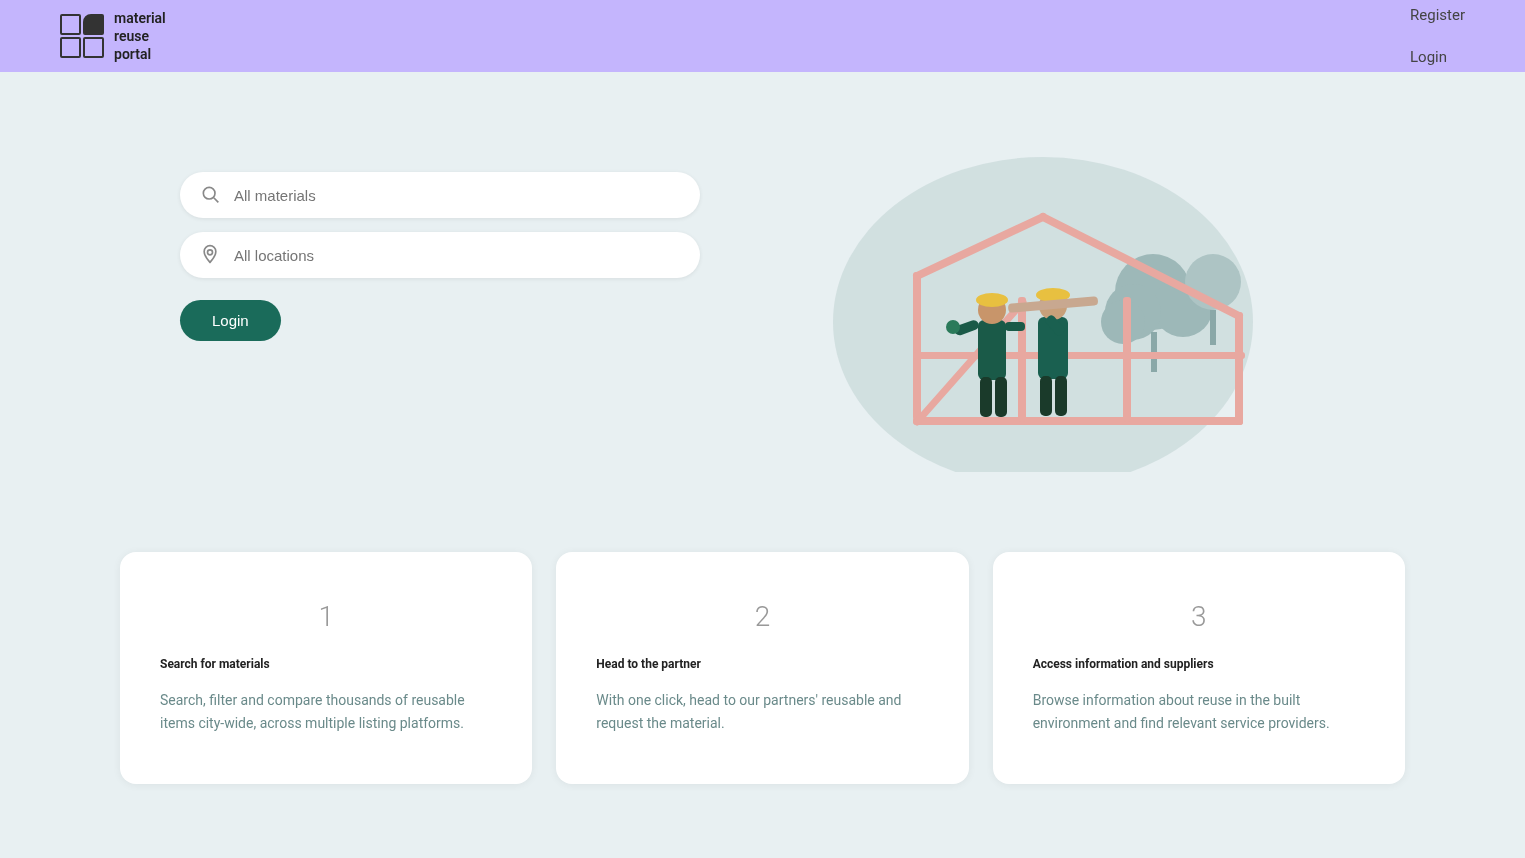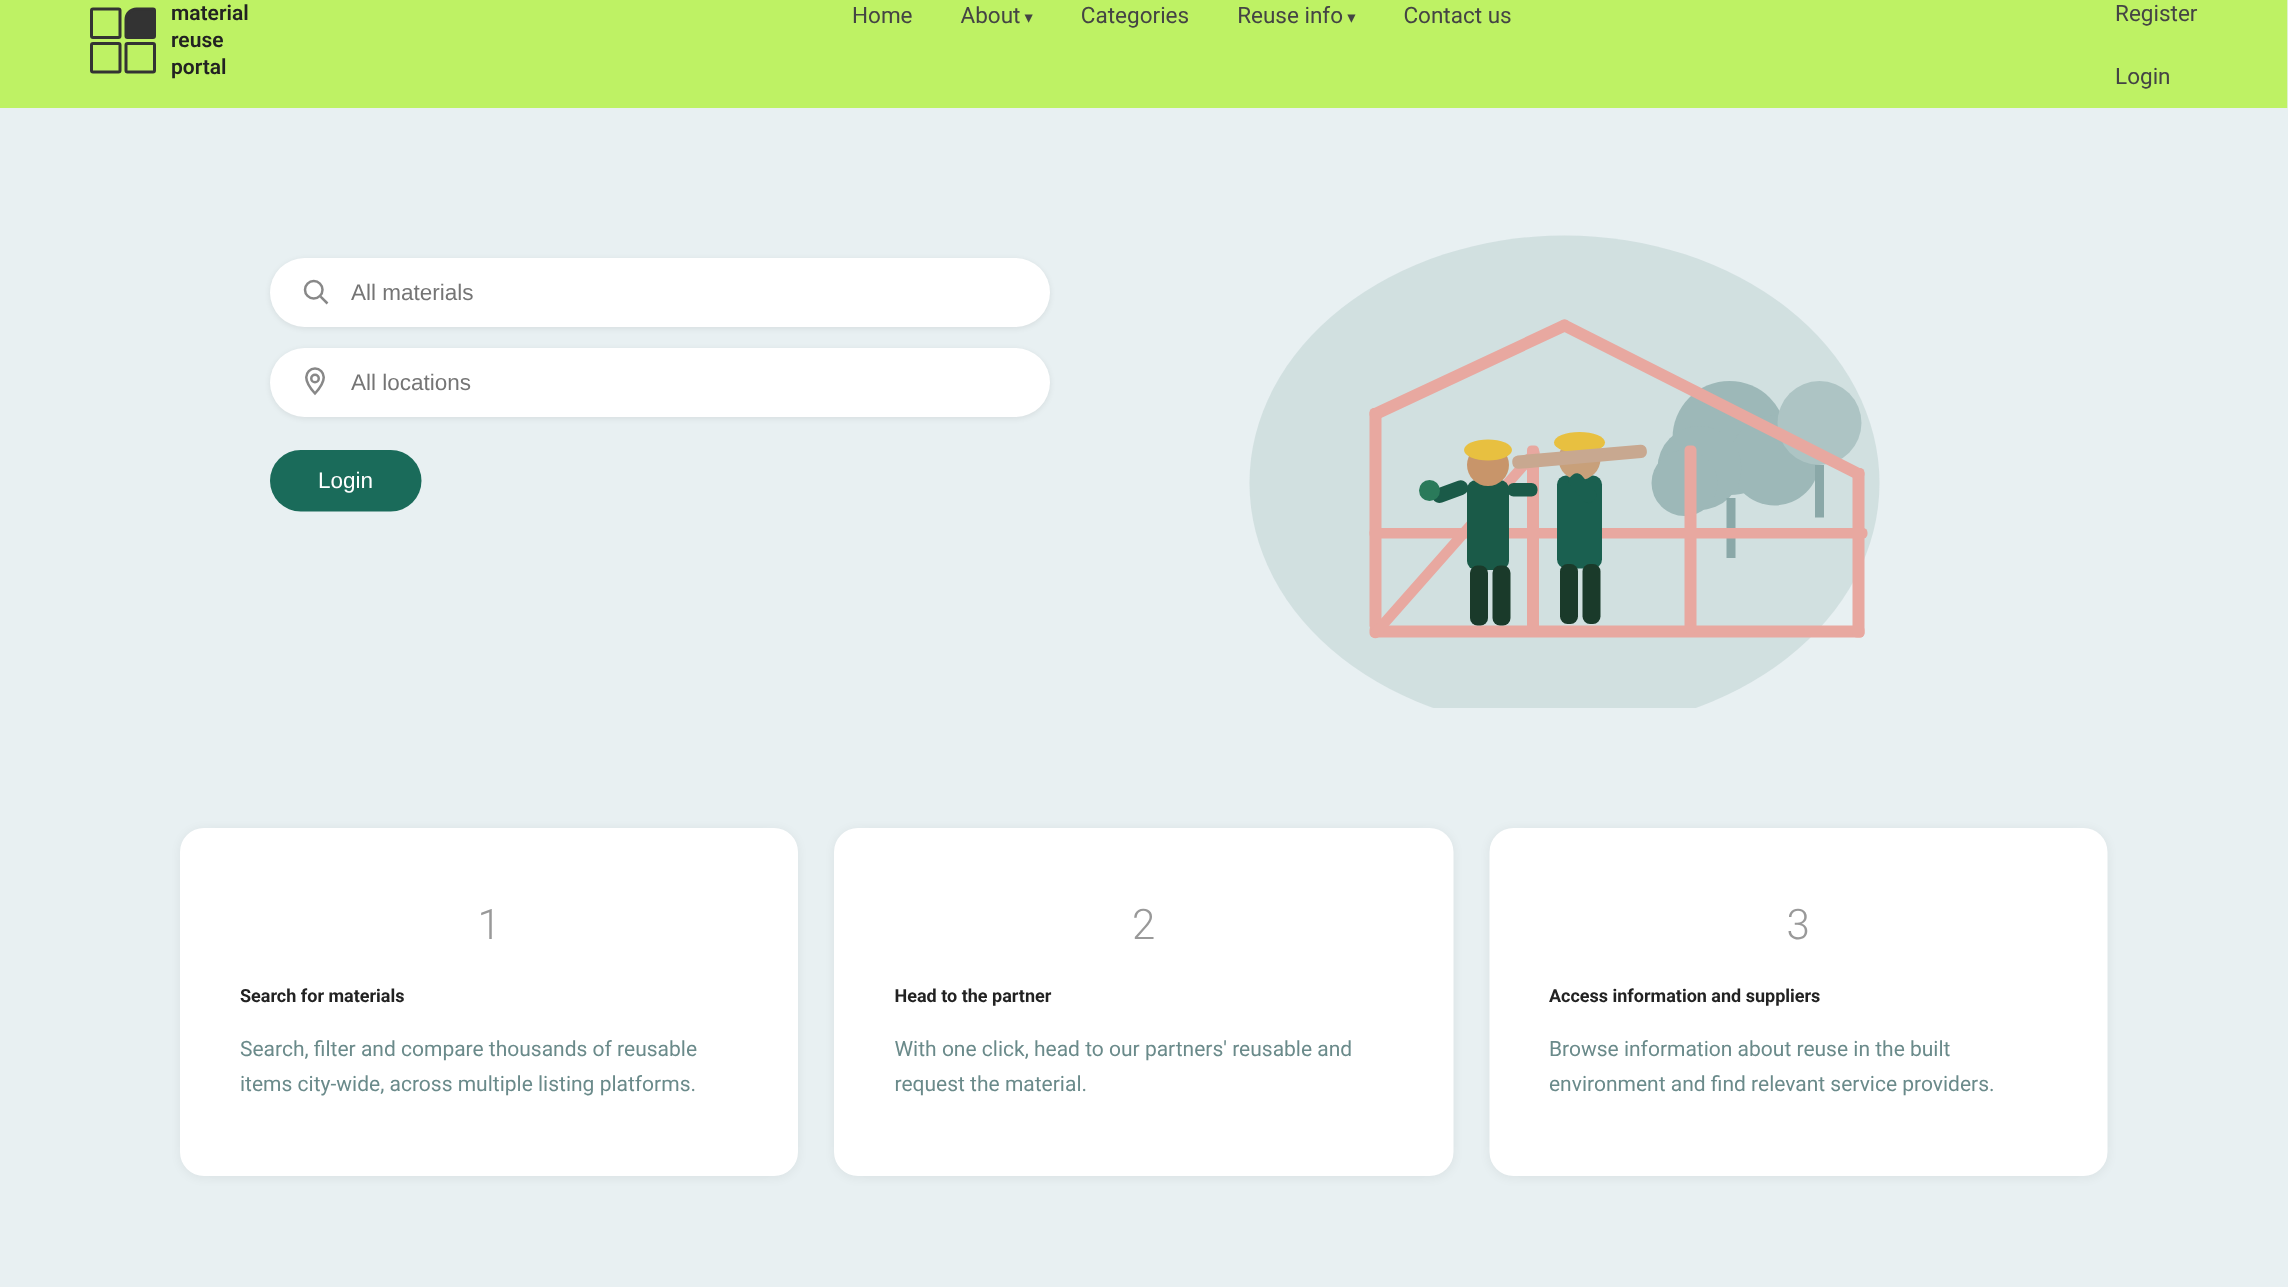--- a/index.html
+++ b/index.html
@@ -6,25 +6,25 @@
     body {
       font-family: -apple-system, BlinkMacSystemFont, 'Segoe UI', Roboto, sans-serif;
       background-color: #e8f0f2;
       min-height: 858px;
       color: #333;
     }
 
     
     nav {
       display: flex;
-      align-items: flex-start;
+      align-items: center;
       justify-content: space-between;
       padding: 0 60px;
       height: 72px;
-      background-color: #bef264;
+      background-color: #c4b5fd;
     }
     .nav-logo {
       display: flex;
       align-items: center;
       gap: 10px;
       text-decoration: none;
     }
     .logo-icon {
       width: 44px;
       height: 44px;
@@ -178,27 +178,20 @@
   <a class="nav-logo" href="#">
     <div class="logo-icon">
       <div class="tl"></div>
       <div class="tr"></div>
       <div class="bl"></div>
       <div class="br"></div>
     </div>
     <div class="logo-text">material<br>reuse<br>portal</div>
   </a>
 
-  <ul class="nav-links">
-    <li><a href="#">Home</a></li>
-    <li><a href="#" class="has-arrow">About</a></li>
-    <li><a href="#">Categories</a></li>
-    <li><a href="#" class="has-arrow">Reuse info</a></li>
-    <li><a href="#">Contact us</a></li>
-  </ul>
 
   <div class="nav-auth">
     <a href="#">Register</a>
     <a href="#">Login</a>
   </div>
 </nav>
 
 <div class="hero">
   <div class="hero-left">
     <div class="search-box">

